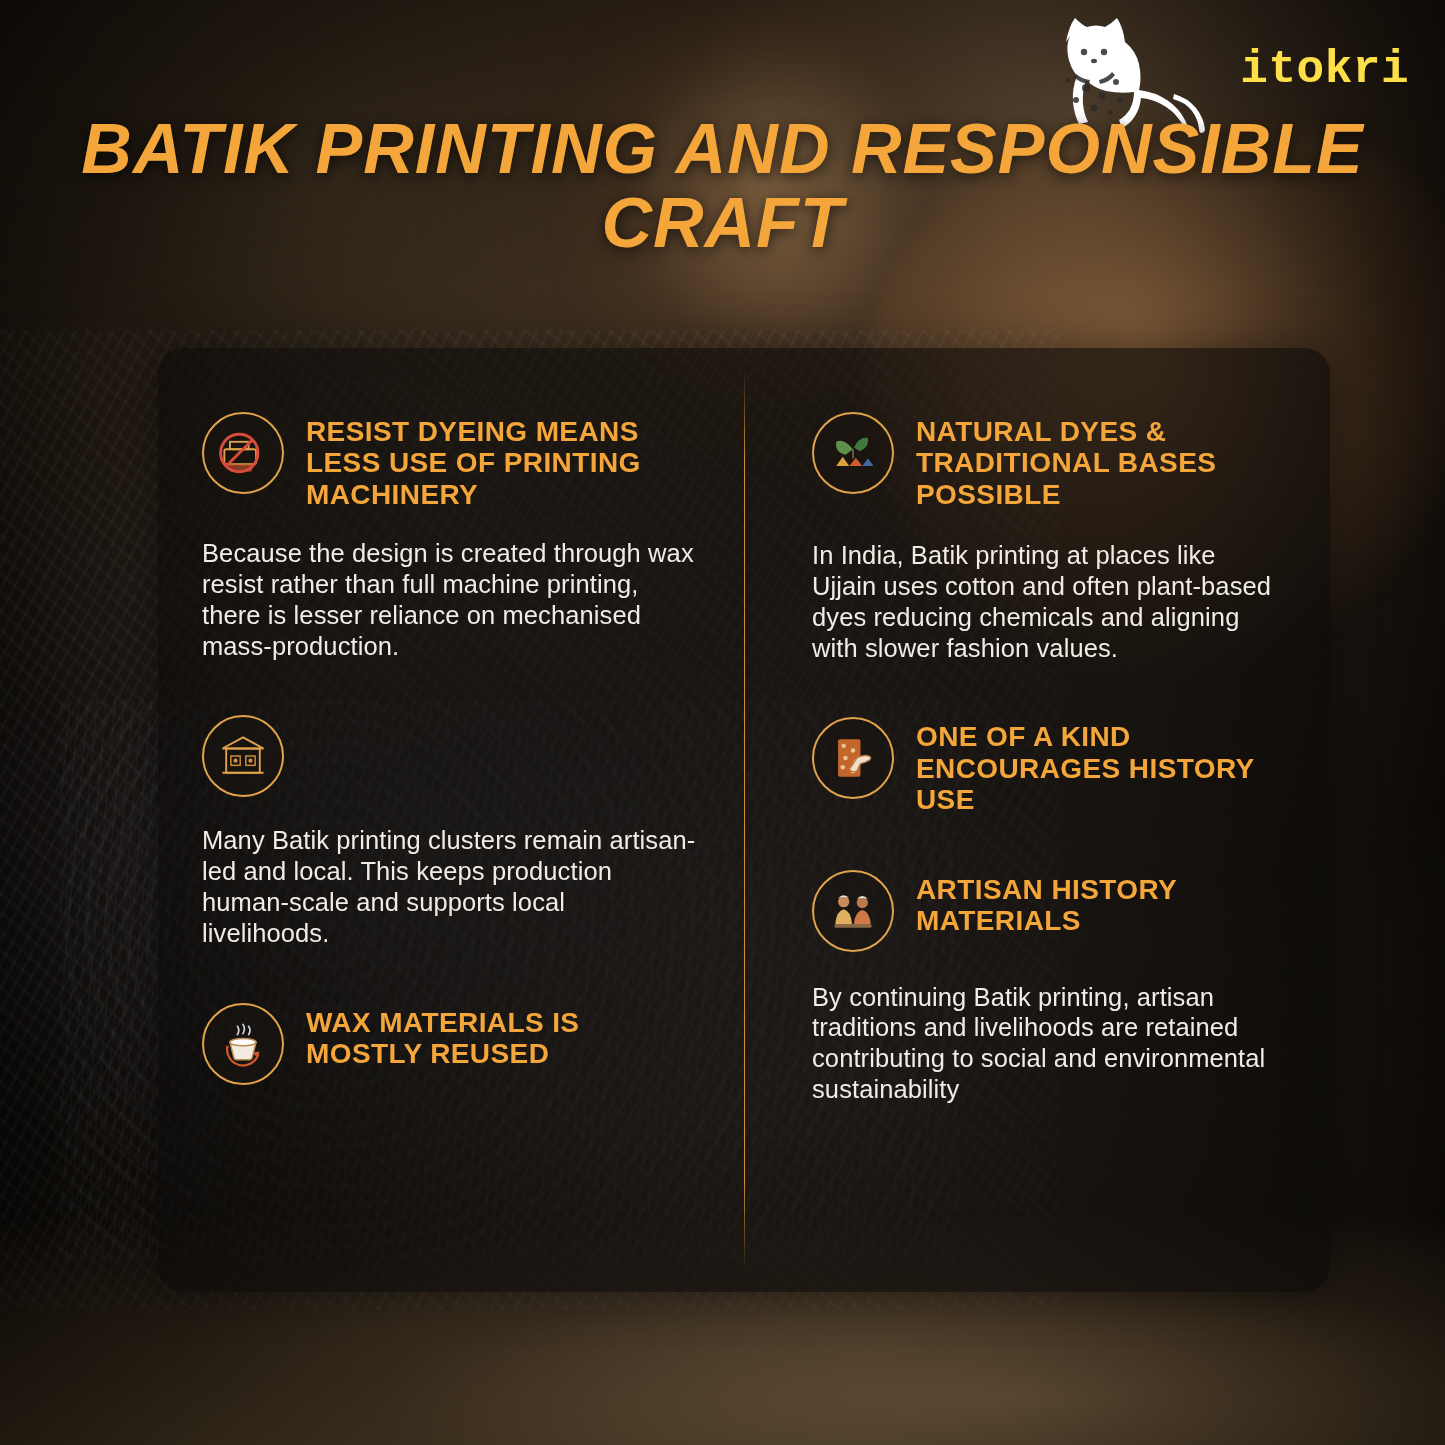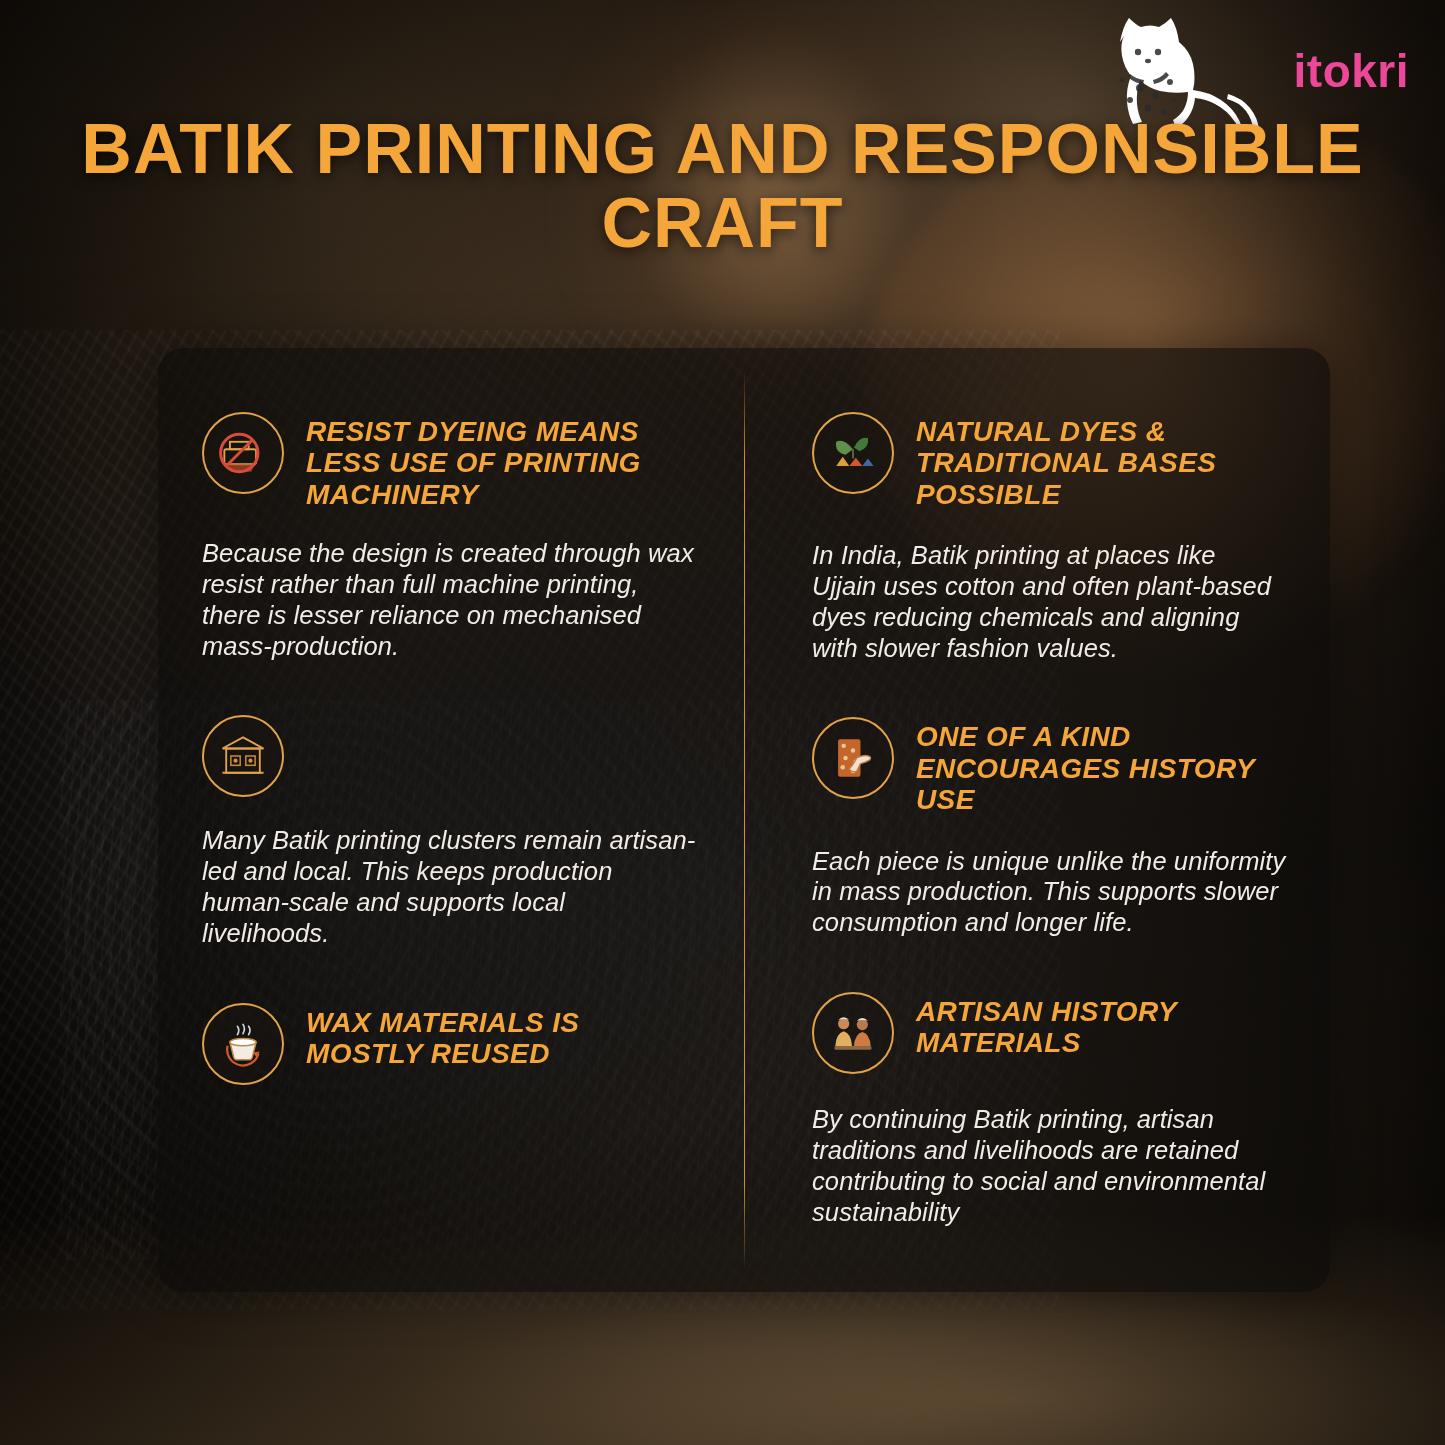--- a/index.html
+++ b/index.html
@@ -92,42 +92,43 @@
   .logo-wrap {
     position: absolute;
     top: 8px;
     right: 36px;
     display: flex;
     align-items: flex-start;
     gap: 26px;
   }
   .cat-logo { width: 190px; height: 130px; }
   .brand-mark {
-    color: #ec4899;
+    color: #fde047;
     font-size: 46px;
     font-weight: 700;
     letter-spacing: 0.5px;
     margin-top: 36px;
-    font-family: Liberation Sans, sans-serif;
+    font-family: Liberation Mono, monospace;
   }
 
   .title {
     position: absolute;
     top: 112px;
     left: 0;
     width: 100%;
     text-align: center;
     color: #f5a63a;
     font-size: 70px;
     line-height: 1.06;
     font-weight: 800;
     letter-spacing: 1px;
     padding: 0 67px;
     box-sizing: border-box;
     text-shadow: 0 3px 14px rgba(0,0,0,0.65);
+    font-style: italic;
   }
 
   
   .panel {
     position: absolute;
     left: 158px;
     top: 348px;
     width: 1172px;
     height: 944px;
     border-radius: 26px;
@@ -140,21 +141,20 @@
     left: 50%;
     top: 22px;
     bottom: 22px;
     width: 1px;
     background: linear-gradient(180deg, rgba(242,163,60,0) 0%, rgba(242,163,60,0.85) 10%, rgba(242,163,60,0.85) 90%, rgba(242,163,60,0) 100%);
   }
   .col {
     width: 50%;
     box-sizing: border-box;
     padding: 64px 46px 40px 44px;
-    font-style: italic;
   }
   .col.right { padding-left: 68px; padding-right: 44px; }
 
   .item { margin-bottom: 54px; }
   .item:last-child { margin-bottom: 0; }
 
   .item-head {
     display: flex;
     align-items: flex-start;
     gap: 22px;
@@ -315,21 +315,20 @@
                 <circle cx="22" cy="30" r="2.4"></circle>
                   <circle cx="33" cy="34" r="2.4"></circle>
                 <circle cx="19" cy="40" r="2.4"></circle>
                   <circle cx="30" cy="44" r="2.4"></circle>
               </g>
               <path d="M34 30 q8-4 13-2 q3 1 1 4 q-5 3 -10 4 l-4 8 q-5 2 -8 -2 q5-6 8-12 z" fill="#f2e0cc" stroke="#b9804a" stroke-width="1.4"></path>
             </svg>
           </div>
           <div class="item-title">ONE OF A KIND ENCOURAGES HISTORY USE</div>
         </div>
-        <div class="item-body">Each piece is unique unlike the uniformity in mass production. This supports slower consumption and longer life.</div>
       </div>
 
       <div class="item">
         <div class="item-head">
           <div class="icon-badge">
             <svg viewBox="0 0 60 60" width="56" height="56" aria-hidden="true">
               <circle cx="20" cy="20" r="6" fill="#c98b5a"></circle>
               <path d="M14 16 q6-6 12 0 q-6-2 -12 0z" fill="#e8e2d6"></path>
               <path d="M11 44 q1-14 9-16 q8 2 9 16 z" fill="#e0b060"></path>
               <circle cx="40" cy="21" r="6" fill="#b97a4c"></circle>

